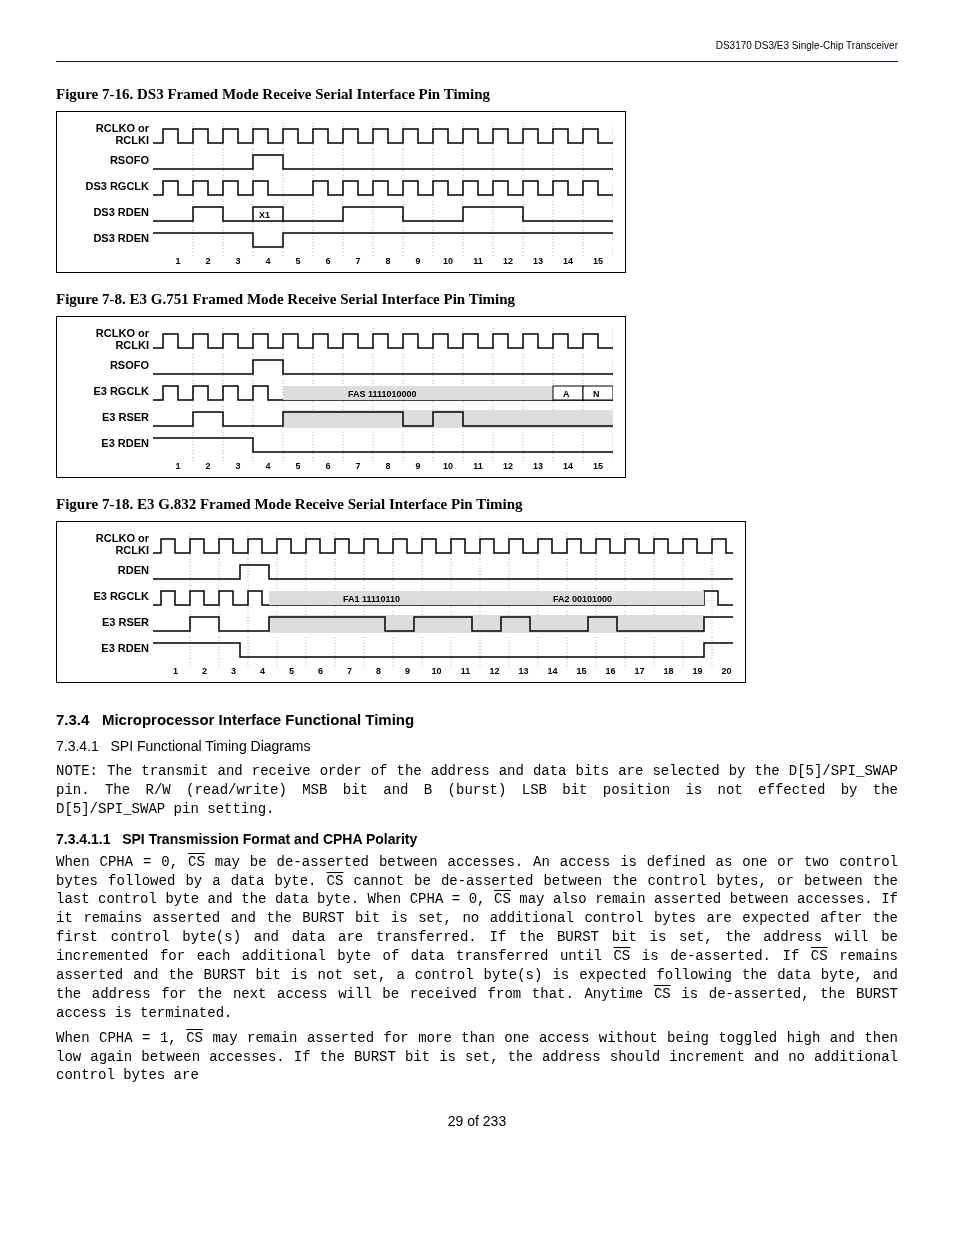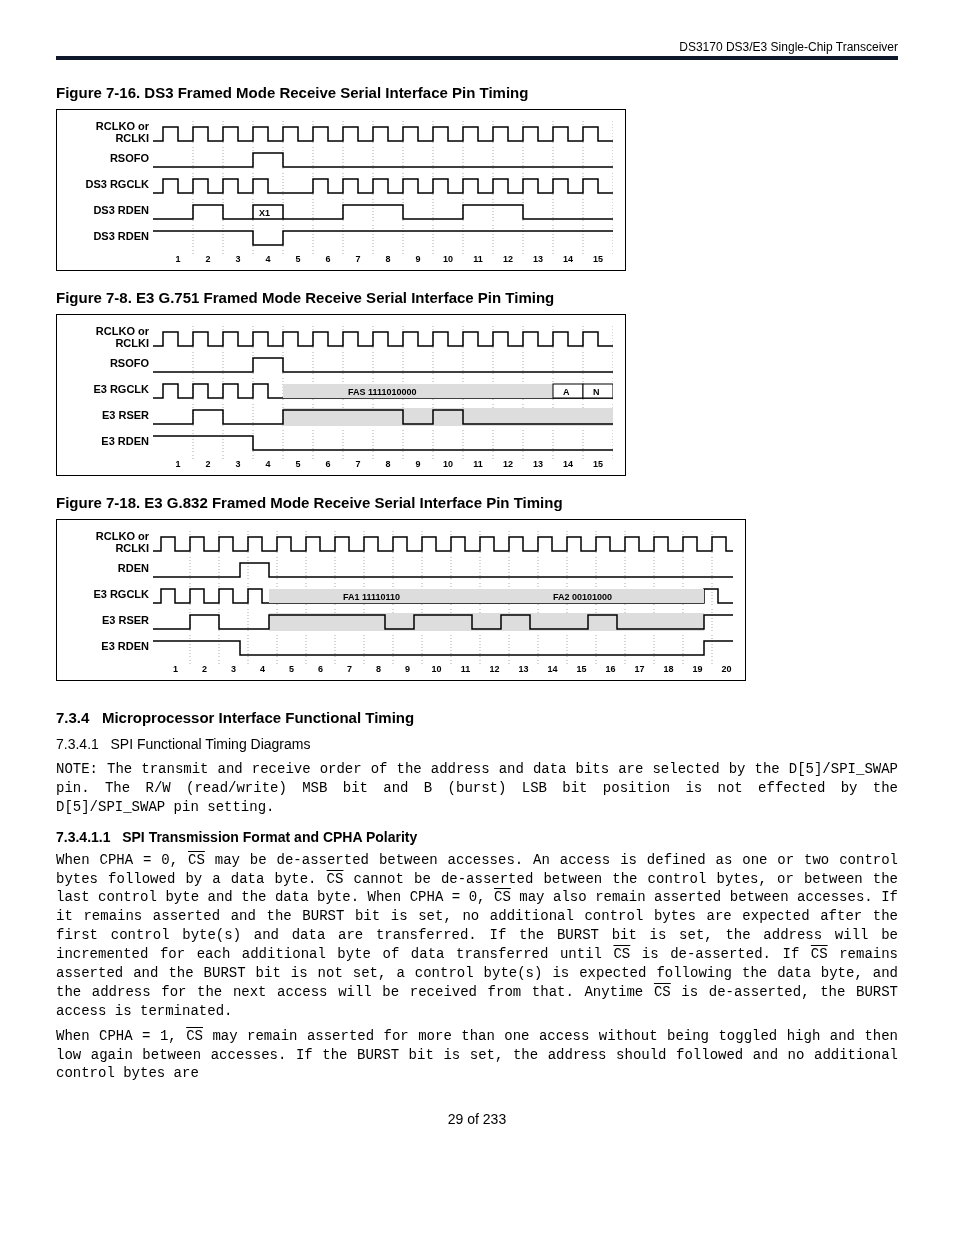--- a/index.html
+++ b/index.html
@@ -6,29 +6,30 @@
     font-family: Arial, Helvetica, sans-serif;
     font-size: 14px;
     color: #000;
     background: #fff;
     margin: 0;
     padding: 40px 56px;
     width: 842px;
   }
   .header-right {
     text-align: right;
-    font-size: 12px;
-    border-bottom: 4px solid #0f172a;
-    padding-bottom: 2px;
+    font-size: 10px;
+    border-bottom: 1px solid #0f172a;
+    padding-bottom: 10px;
     margin-bottom: 24px;
   }
   .fig-title {
     font-weight: bold;
     font-size: 15px;
     margin: 18px 0 8px 0;
+    font-family: Liberation Serif, serif;
   }
   .timing-box {
     border: 1.5px solid #000;
     padding: 10px 12px 2px 6px;
     margin-bottom: 14px;
   }
   .timing-row {
     display: flex;
     align-items: center;
     height: 26px;
@@ -602,16 +603,16 @@
 </div>
 <p class="body">NOTE: The transmit and receive order of the address and data bits are selected by the D[5]/SPI_SWAP pin. The R/W (read/write) MSB bit and B (burst) LSB bit position is not effected by the D[5]/SPI_SWAP pin setting.</p>
 
 <div class="section-h4">
   <span>7.3.4.1.1</span>&nbsp;&nbsp;&nbsp;<span>SPI Transmission Format and CPHA Polarity</span>
 </div>
 <p class="body">
   <span>When CPHA = 0, </span><span class="overline">CS</span><span> may be de-asserted between accesses. An access is defined as one or two control bytes followed by a data byte. </span><span class="overline">CS</span><span> cannot be de-asserted between the control bytes, or between the last control byte and the data byte. When CPHA = 0, </span><span class="overline">CS</span><span> may also remain asserted between accesses. If it remains asserted and the BURST bit is set, no additional control bytes are expected after the first control byte(s) and data are transferred. If the BURST bit is set, the address will be incremented for each additional byte of data transferred until </span><span class="overline">CS</span><span> is de-asserted. If </span><span class="overline">CS</span><span> remains asserted and the BURST bit is not set, a control byte(s) is expected following the data byte, and the address for the next access will be received from that.  Anytime </span><span class="overline">CS</span><span> is de-asserted, the BURST access is terminated.</span>
 </p>
 <p class="body">
-  <span>When CPHA = 1, </span><span class="overline">CS</span><span> may remain asserted for more than one access without being toggled high and then low again between accesses. If the BURST bit is set, the address should followed and no additional control bytes are</span>
+  <span>When CPHA = 1, </span><span class="overline">CS</span><span> may remain asserted for more than one access without being toggled high and then low again between accesses. If the BURST bit is set, the address should increment and no additional control bytes are</span>
 </p>
 
 <div class="footer">29 of 233</div>
 
 </body></html>

